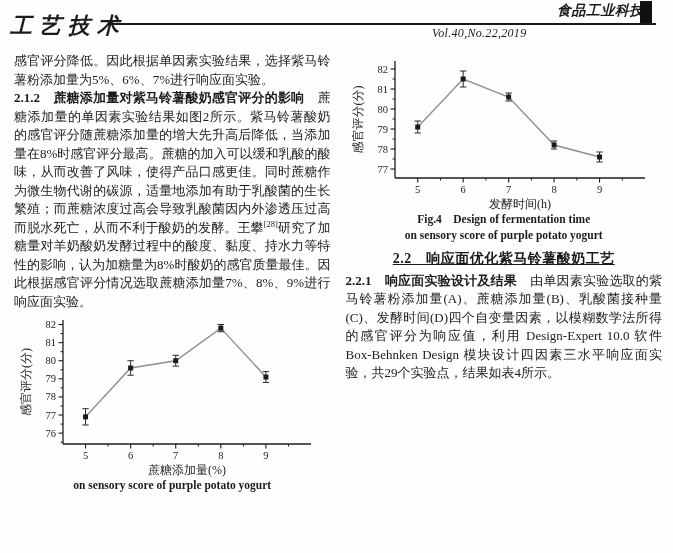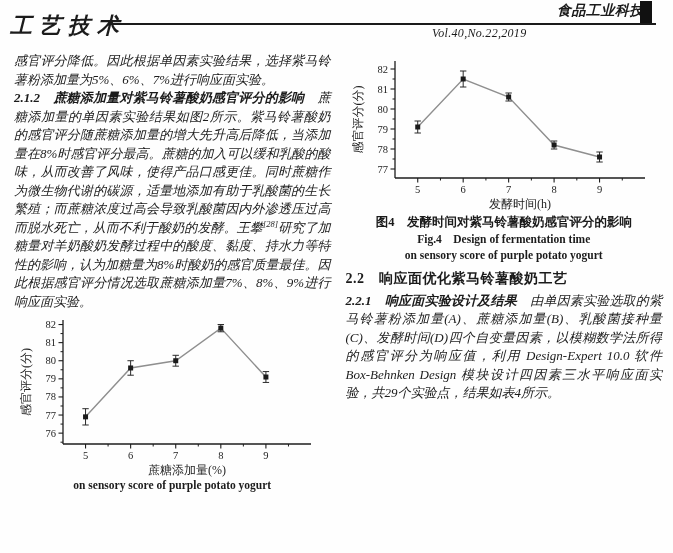--- a/index.html
+++ b/index.html
@@ -35,33 +35,33 @@
     position:absolute;left:386px;top:26px;
     font-size:12px;font-style:italic;letter-spacing:.3px;margin-left:46px;
   }
 
   
   .columns{
     position:absolute;top:52px;left:14px;width:648px;
     display:flex;gap:15px;
   }
   .col{width:318px;font-size:13px;line-height:18.5px;text-align:justify;}
-  .col p{margin:0;font-style:italic;}
+  .col p{margin:0;}
   sup{font-size:8.5px;line-height:0;}
   b{font-weight:bold;}
 
   
   figure{margin:4px 0 0 0;text-align:center;}
   figure svg{display:block;margin:0 auto;}
   .cap-zh{font-size:12.5px;font-weight:bold;line-height:17px;margin-top:3px;}
   .cap-en{font-size:11.5px;font-weight:bold;line-height:16px;}
 
   .h22{
     font-size:14px;font-weight:bold;margin:7px 0 3px 0;
-    text-align:left;letter-spacing:.5px;
+    text-align:center;letter-spacing:.5px;text-decoration:underline;
   }
 </style>
 </head>
 <body>
 
 <div class="page">
 
   <div class="masthead">工艺技术</div>
   <div class="header-rule"></div>
   <div class="journal-logo">食品工业科技</div>
@@ -200,21 +200,20 @@
             <line x1="245.34545454545457" y1="106.00000000000009" x2="251.74545454545455" y2="106.00000000000009" stroke="#2b2b2b" stroke-width="1"></line>
             <rect x="64.22727272727272" y="68.50000000000013" width="5" height="5" fill="#1b1b1b"></rect>
             <rect x="109.68181818181817" y="20.50000000000009" width="5" height="5" fill="#1b1b1b"></rect>
             <rect x="155.13636363636363" y="38.50000000000018" width="5" height="5" fill="#1b1b1b"></rect>
             <rect x="200.5909090909091" y="86.49999999999993" width="5" height="5" fill="#1b1b1b"></rect>
             <rect x="246.04545454545456" y="98.50000000000009" width="5" height="5" fill="#1b1b1b"></rect>
             <text x="169" y="152" text-anchor="middle" font-size="12" fill="#1c1c1c" font-family="Liberation Serif, DejaVu Serif, serif">发酵时间(h)</text>
             <text x="11" y="63.5" text-anchor="middle" font-size="12" fill="#1c1c1c" transform="rotate(-90 11 63.5)" font-family="Liberation Serif, DejaVu Serif, serif">感官评分(分)</text>
           </svg>
         <figcaption>
-          <div class="cap-zh">图4　发酵时间对紫马铃薯酸奶感官评分的影响</div>
           <div class="cap-en">Fig.4　Design of fermentation time</div>
           <div class="cap-en">on sensory score of purple potato yogurt</div>
         </figcaption>
       </figure>
 
       <h3 class="h22">2.2　响应面优化紫马铃薯酸奶工艺</h3>
       <p><b>2.2.1　响应面实验设计及结果</b><span>　由单因素实验选取的紫马铃薯粉添加量(A)、蔗糖添加量(B)、乳酸菌接种量(C)、发酵时间(D)四个自变量因素，以模糊数学法所得的感官评分为响应值，利用 Design-Expert 10.0 软件 Box-Behnken Design 模块设计四因素三水平响应面实验，共29个实验点，结果如表4所示。</span></p>
     </section>
 
   </div>

